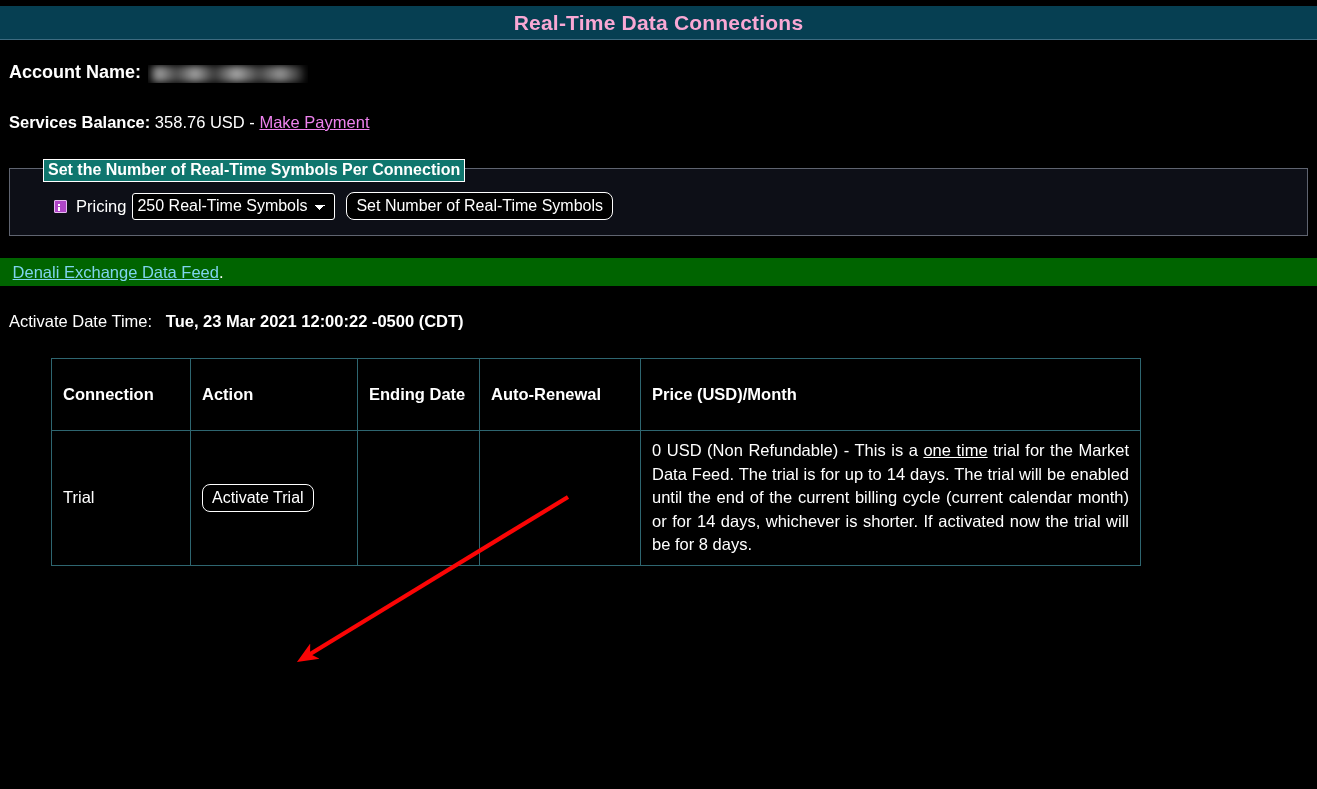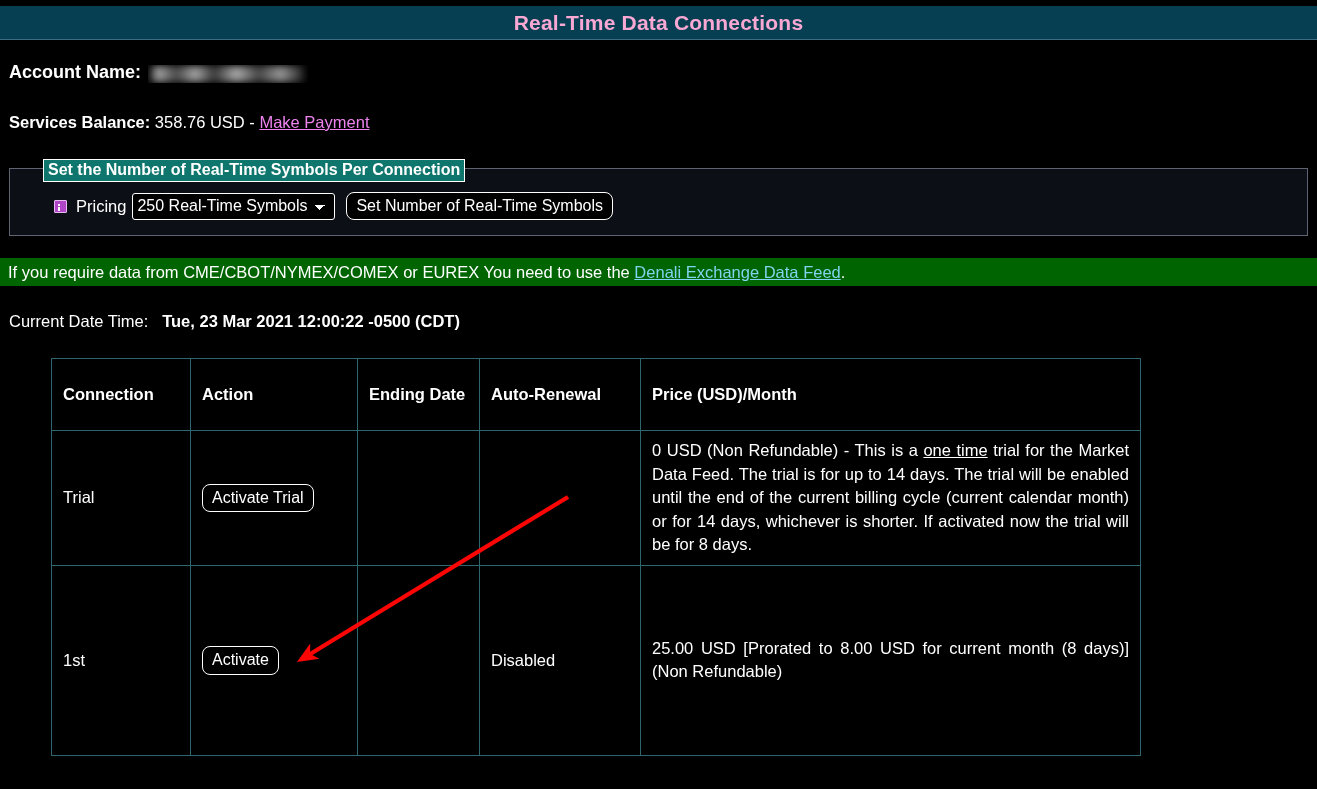--- a/index.html
+++ b/index.html
@@ -286,28 +286,27 @@
 <div class="pricing-row">
   <span class="info-icon"></span>
   <span class="pricing-label">Pricing</span>
   <select class="rt-select">
     <option>250 Real-Time Symbols</option>
   </select>
   <button class="btn btn-set">Set Number of Real-Time Symbols</button>
 </div>
 
 <div class="green-notice">
-  <span>If you require data from CME/CBOT/NYMEX/COMEX or EUREX You need to use the</span>
   <span>&nbsp;</span>
   <a class="link-cyan">Denali Exchange Data Feed</a>
   <span>.</span>
 </div>
 
 <div class="date-line">
-  <span>Current Date Time:</span>
+  <span>Activate Date Time:</span>
   <span>&nbsp;</span>
   <span class="dt">Tue, 23 Mar 2021 12:00:22 -0500 (CDT)</span>
 </div>
 
 <table class="conn-table">
   <thead>
     <tr>
       <th class="col-conn">Connection</th>
       <th class="col-action">Action</th>
       <th class="col-ending">Ending Date</th>
@@ -318,29 +317,20 @@
   <tbody>
     <tr class="row-trial">
       <td>Trial</td>
       <td>
         <button class="btn">Activate Trial</button>
       </td>
       <td></td>
       <td class="renew-cell"></td>
       <td class="price-cell"><span>0 USD (Non Refundable) - This is a </span><span class="u">one time</span><span> trial for the Market Data Feed. The trial is for up to 14 days. The trial will be enabled until the end of the current billing cycle (current calendar month) or for 14 days, whichever is shorter. If activated now the trial will be for 8 days.</span></td>
     </tr>
-    <tr class="row-first">
-      <td>1st</td>
-      <td>
-        <button class="btn">Activate</button>
-      </td>
-      <td></td>
-      <td class="renew-cell">Disabled</td>
-      <td class="price-cell"><span>25.00 USD [Prorated to 8.00 USD for current month (8 days)] (Non Refundable)</span></td>
-    </tr>
   </tbody>
 </table>
 
 <svg class="arrow-overlay" viewBox="0 0 1317 789">
   <defs>
     <marker id="arrowhead" markerWidth="5" markerHeight="5" refX="3.6" refY="2.5" orient="auto">
       <path d="M 5,2.5 L 0,0.35 L 1.35,2.5 L 0,4.65 Z" fill="#fb0505"></path>
     </marker>
   </defs>
   <line x1="568" y1="497" x2="302" y2="659" stroke="#fb0505" stroke-width="4.2" marker-end="url(#arrowhead)"></line>

